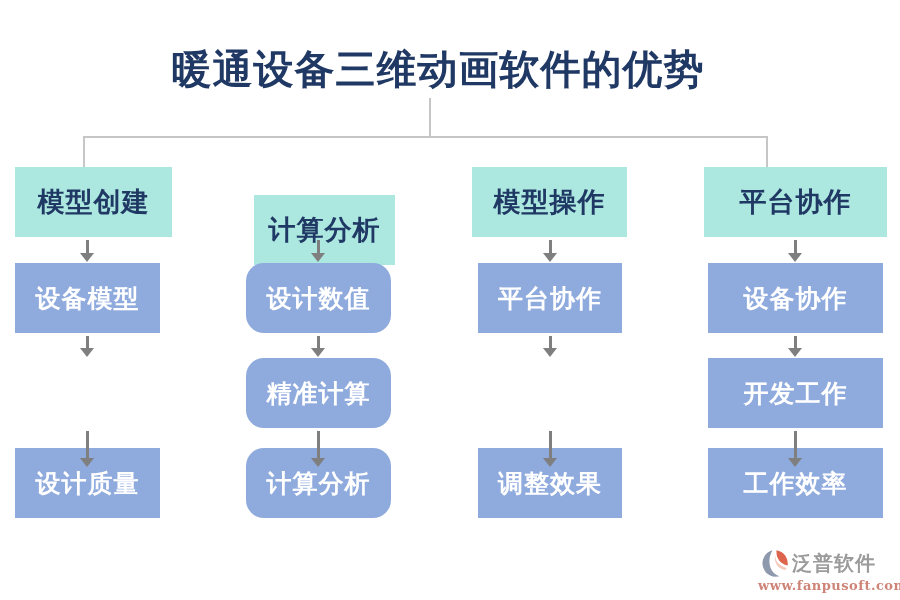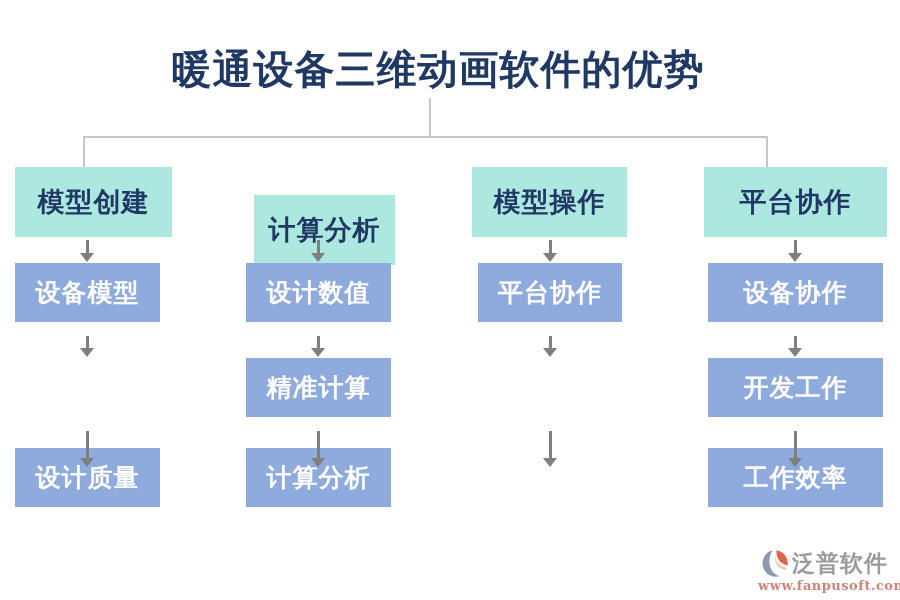--- a/index.html
+++ b/index.html
@@ -23,44 +23,44 @@
     background:var(--header-bg,#ace8df);color:var(--title-color,#1f3864);
     font-size:27px;font-weight:bold;display:flex;align-items:center;justify-content:center;
     letter-spacing:1px;
   }
   .col-header.c1{left:15px;width:157px;}
   .col-header.c2{left:254px;width:141px;margin-top:28px;}
   .col-header.c3{left:472px;width:155px;font-family:Liberation Serif, serif;}
   .col-header.c4{left:704px;width:183px;}
   
   .item{
-    position:absolute;height:59px;
+    position:absolute;height:70px;
     background:var(--item-bg,#8faadc);color:#ffffff;
     font-size:25px;font-weight:bold;display:flex;align-items:center;justify-content:center;
     letter-spacing:1px;
   }
   .item.c1{left:15px;width:145px;}
-  .item.c2{left:246px;width:145px;}
+  .item.c2{left:246px;width:145px;border-radius:18px;}
   .item.c3{left:478px;width:144px;}
   .item.c4{left:708px;width:175px;}
   .r1{top:263px}.r2{top:358px}.r3{top:448px}
   
   .arrow{position:absolute;width:14px;display:flex;flex-direction:column;align-items:center;}
   .arrow .stem{width:3px;flex:1;background:var(--arrow-color,#7f7f7f);}
   .arrow .head{width:0;height:0;border-left:7px solid transparent;border-right:7px solid transparent;
     border-top:9px solid var(--arrow-color,#7f7f7f);}
   .arrow.c1{left:80px}.arrow.c2{left:311px}.arrow.c3{left:543px}.arrow.c4{left:788px}
   .arrow.a1{top:240px;height:22px}
   .arrow.a2{top:336px;height:21px}
   .arrow.a3{top:431px;height:36px}
   
   .logo-row{position:absolute;left:760px;top:549px;display:flex;align-items:flex-start;gap:3px;}
   .logo-name{
     font-family:"DejaVu Sans","Liberation Sans",sans-serif;
-    font-size:23px;font-weight:bold;color:var(--logo-text,#9b9b9b);letter-spacing:1px;line-height:29px;
+    font-size:20px;font-weight:bold;color:var(--logo-text,#9b9b9b);letter-spacing:1px;line-height:29px;
   }
   .logo-url{
     position:absolute;left:758px;top:578px;width:132px;text-align:center;
     font-size:13px;font-weight:bold;color:var(--logo-url-color,#cf8478);letter-spacing:0.5px;
   }
 </style>
 </head>
 <body>
 
 <div class="stage">
@@ -78,20 +78,21 @@
   <div class="col-header c4">平台协作</div>
 
   <div class="item c1 r1">设备模型</div>
   <div class="item c1 r3">设计质量</div>
 
   <div class="item c2 r1">设计数值</div>
   <div class="item c2 r2">精准计算</div>
   <div class="item c2 r3">计算分析</div>
 
   <div class="item c3 r1">平台协作</div>
+  <div class="item c3 r3">调整效果</div>
 
   <div class="item c4 r1">设备协作</div>
   <div class="item c4 r2">开发工作</div>
   <div class="item c4 r3">工作效率</div>
 
   <div class="arrow a1 c1">
       <span class="stem"></span>
       <span class="head"></span>
     </div>
   <div class="arrow a1 c2">

